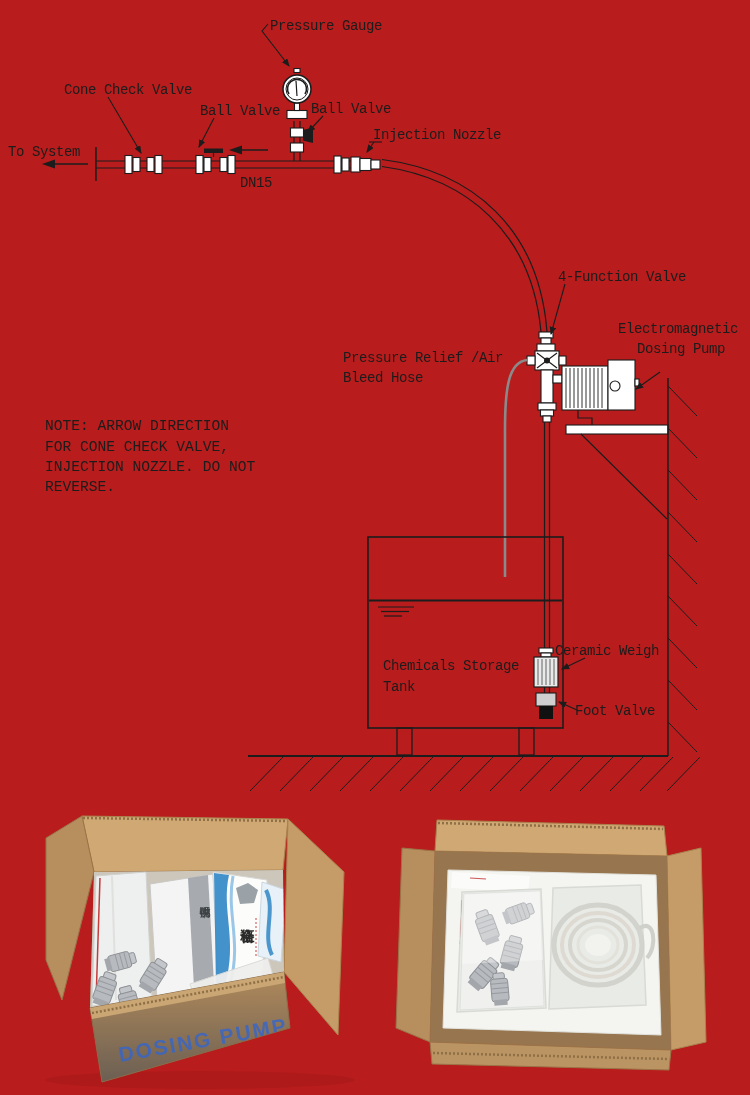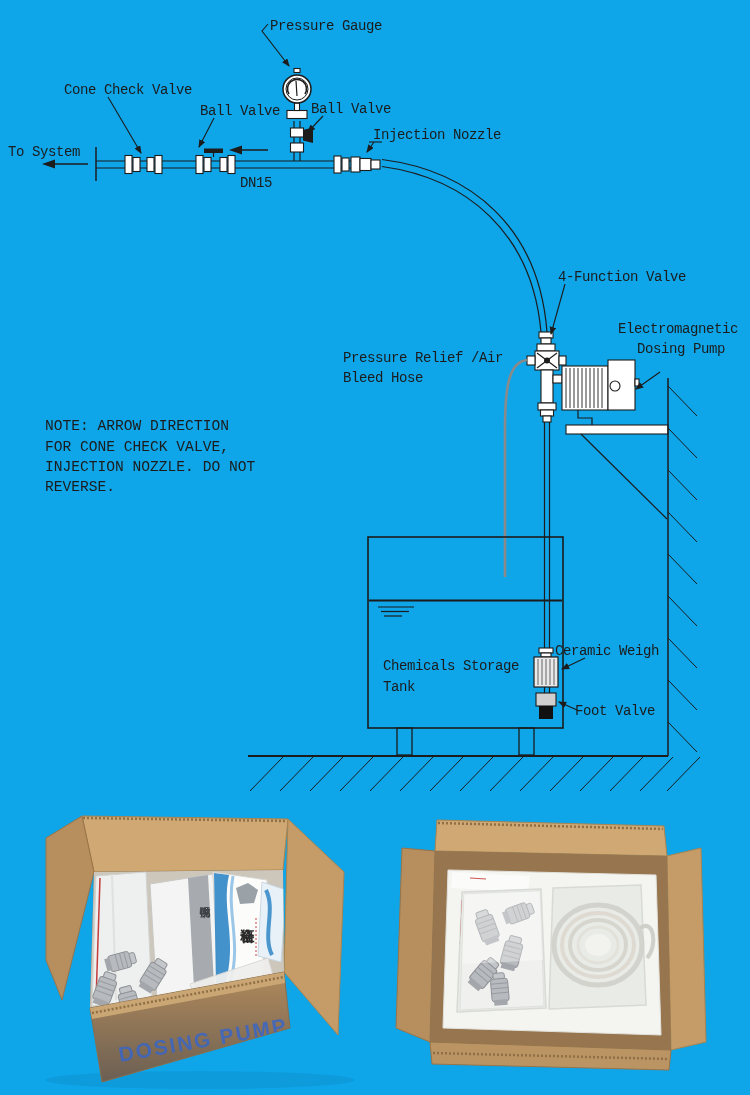--- a/index.html
+++ b/index.html
@@ -1,16 +1,16 @@
 <!DOCTYPE html>
 <html><head>
 <meta charset="utf-8">
 <style>
   html,body{margin:0;padding:0;background:#ffffff;}
-  .stage{position:relative;width:750px;height:1095px;background:#0ea5e9;overflow:hidden;
+  .stage{position:relative;width:750px;height:1095px;background:#b91c1c;overflow:hidden;
          font-family:"Liberation Mono",monospace;}
   svg{position:absolute;display:block;}
   #diagram{left:0;top:0;}
   #photoL{left:30px;top:798px;}
   #photoR{left:380px;top:810px;}
   .ln{stroke:#1c1c1c;stroke-width:1.2;fill:none;}
   .ln14{stroke:#1c1c1c;stroke-width:1.5;fill:none;}
   .fitr{fill:#ffffff;stroke:#1c1c1c;stroke-width:1.1;}
   .lbl{font:14px "Liberation Mono",monospace;fill:#1c1c1c;letter-spacing:-0.4px;}
   .note{font:14.6px "Liberation Mono",monospace;fill:#1c1c1c;}

